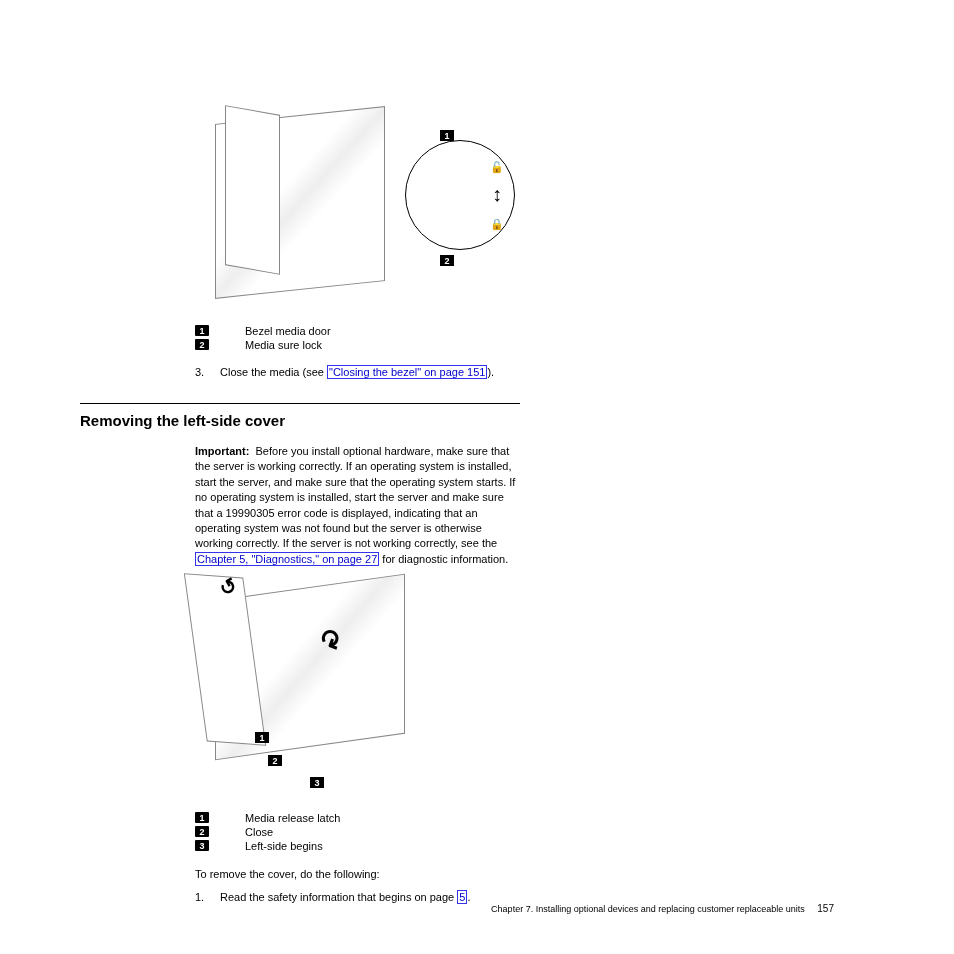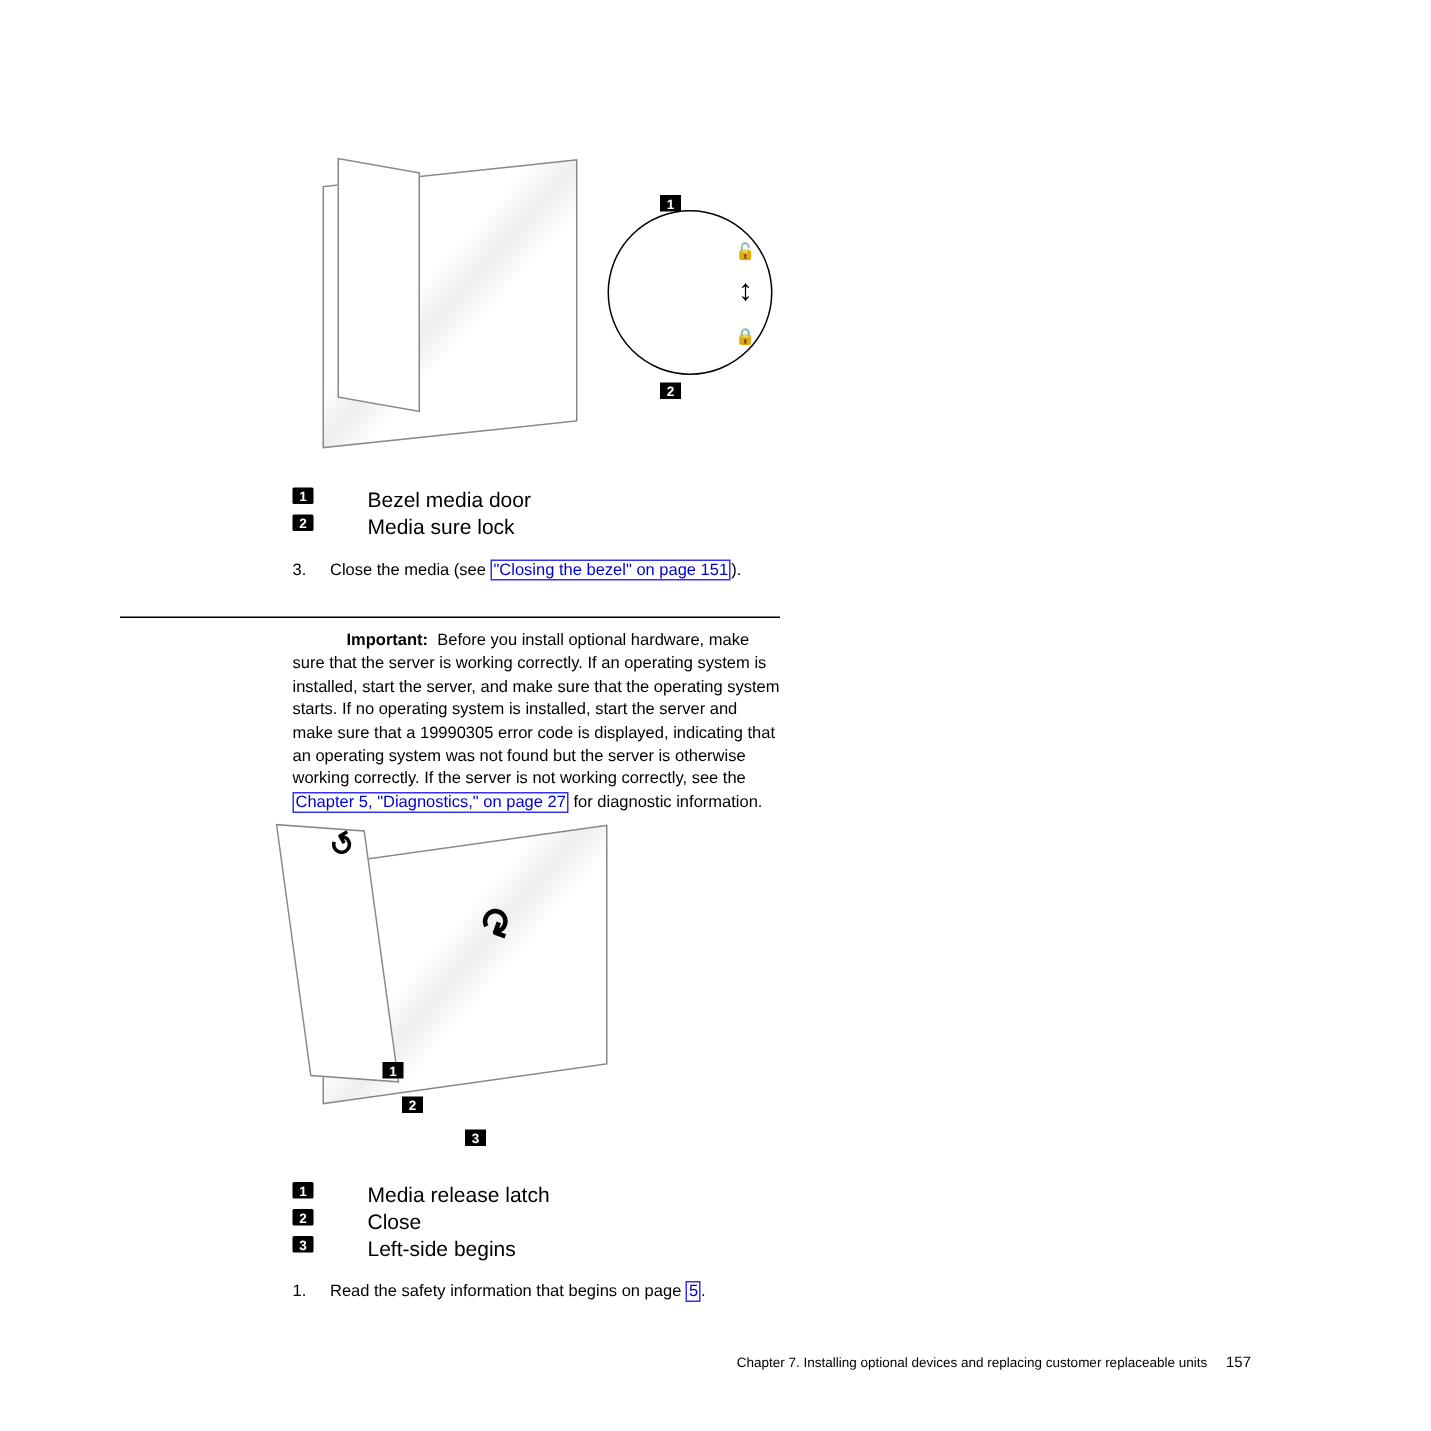--- a/index.html
+++ b/index.html
@@ -43,21 +43,21 @@
       justify-content: center;
       background: #000;
       color: #fff;
       font-weight: bold;
       font-size: 9px;
       width: 14px;
       height: 11px;
       border-radius: 1px;
     }
     .callout-label {
-      font-size: 14px;
+      font-size: 11px;
       align-self: center;
     }
     .numbered-step {
       display: flex;
       gap: 10px;
       margin-bottom: 8px;
       margin-left: 0;
     }
     .step-num {
       min-width: 15px;
@@ -78,21 +78,20 @@
       font-size: 15px;
       font-weight: bold;
       margin-bottom: 15px;
     }
     .paragraph {
       line-height: 1.4;
       margin-bottom: 8px;
     }
     .paragraph b {
       font-weight: bold;
-      margin-left: 36px;
     }
     .footer {
       position: absolute;
       bottom: 40px;
       right: 120px;
       font-size: 9px;
     }
     .footer .pn {
       font-weight: normal;
       margin-left: 10px;
@@ -156,20 +155,21 @@
 
     <div class="numbered-step">
       <span class="step-num">3.</span>
       <span>
         <span>Close the media (see </span><a class="cross-ref">"Closing the bezel" on page 151</a><span>).</span>
       </span>
     </div>
   </div>
 
   <hr class="section-rule">
+  <h2 class="section-heading">Removing the left-side cover</h2>
 
   <div class="content-block">
     <p class="paragraph">
       <b>Important:</b>&nbsp;&nbsp;<span>Before you install optional hardware, make sure that the server is working correctly. If an operating system is installed, start the server, and make sure that the operating system starts. If no operating system is installed, start the server and make sure that a 19990305 error code is displayed, indicating that an operating system was not found but the server is otherwise working correctly. If the server is not working correctly, see the </span><a class="cross-ref">Chapter 5, "Diagnostics," on page 27</a><span> for diagnostic information.</span>
     </p>
 
     <div class="figure figure2">
       <div class="tower-sketch" style="left:20px; top:10px; width:190px; height:160px; transform: skewY(-8deg);"></div>
       <div class="tower-sketch" style="left:0px; top:0px; width:60px; height:165px; transform: skewY(12deg) rotate(-8deg); background:#fff;"></div>
 
@@ -183,20 +183,21 @@
 
     <div class="callout-table">
       <span class="callout-badge">1</span>
       <span class="callout-label">Media release latch</span>
       <span class="callout-badge">2</span>
       <span class="callout-label">Close</span>
       <span class="callout-badge">3</span>
       <span class="callout-label">Left-side begins</span>
     </div>
 
+    <p class="paragraph">To remove the cover, do the following:</p>
 
     <div class="numbered-step">
       <span class="step-num">1.</span>
       <span>
         <span>Read the safety information that begins on page </span><a class="cross-ref">5</a><span>.</span>
       </span>
     </div>
   </div>
 </div>
 

